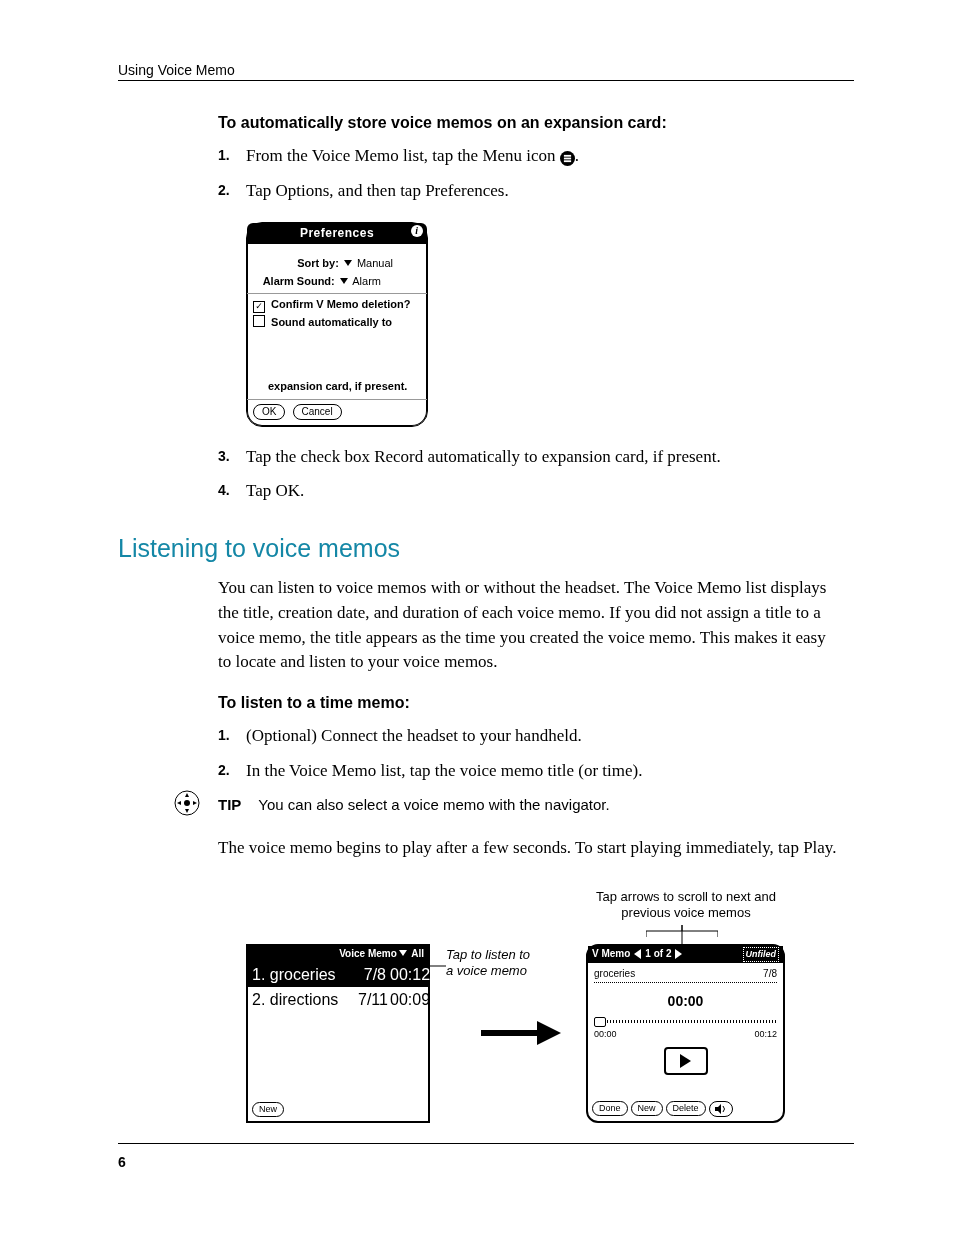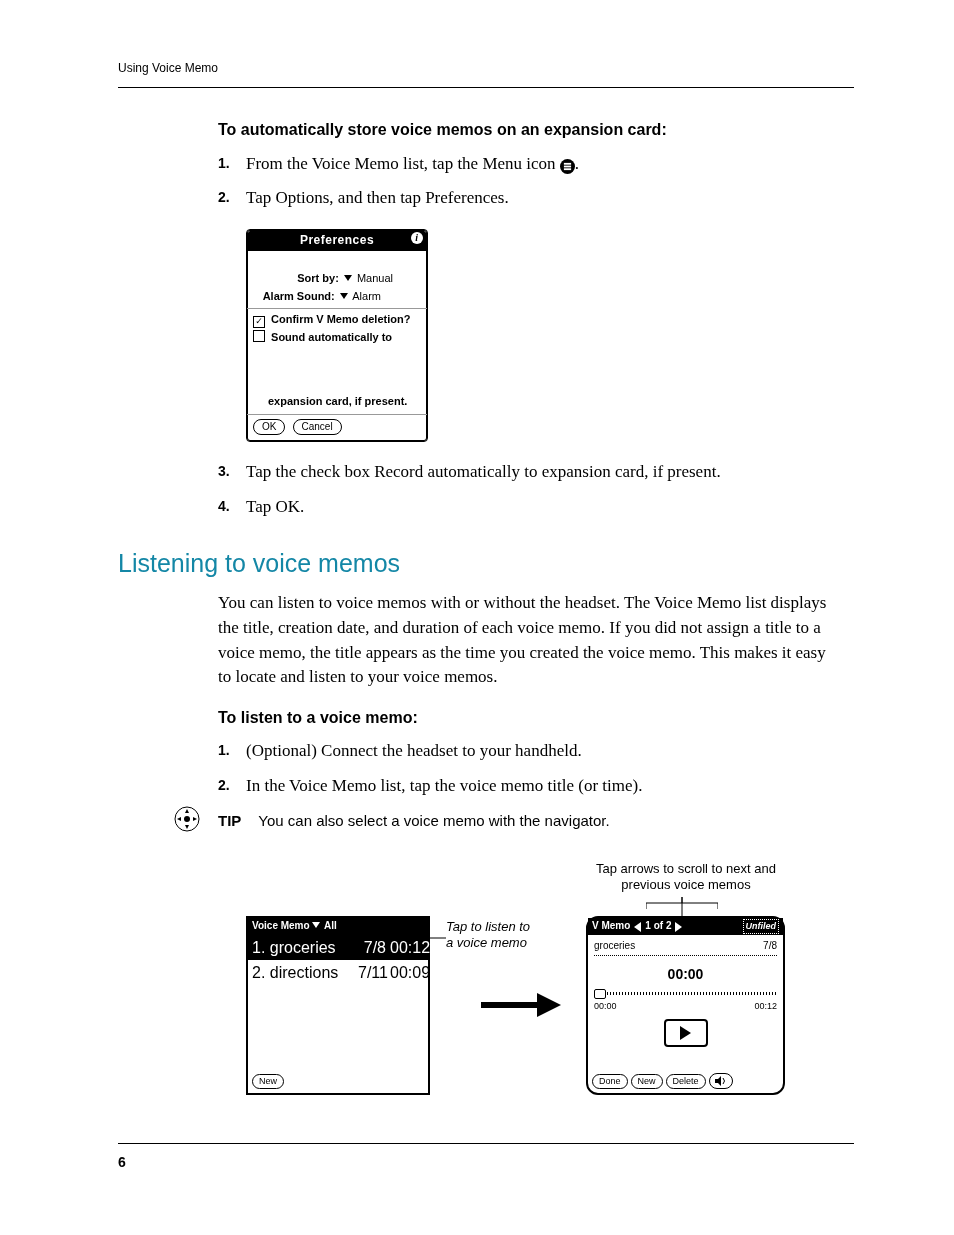--- a/index.html
+++ b/index.html
@@ -1,19 +1,19 @@
 <!DOCTYPE html>
 <html><head>
 <meta charset="utf-8">
 <style>
   html,body{margin:0;padding:0;background:#fff;color:#000;}
   body{font-family:"Palatino Linotype","Book Antiqua",Palatino,Georgia,serif;
        width:954px;height:1235px;position:relative;font-size:17px;line-height:1.45;}
   .page{padding:60px 100px 0 118px;}
-  .running-head{font-size:12px;font-family:Helvetica,Arial,sans-serif;color:#000;margin-bottom:10px;}
+  .running-head{font-size:14px;font-family:Helvetica,Arial,sans-serif;color:#000;margin-bottom:0;}
   .rule{border:none;border-top:1px solid #000;margin:0 0 30px;width:736px;}
   .indent{margin-left:100px;width:620px;}
   .subhead{font-family:"Arial Narrow","Helvetica Condensed",Arial,sans-serif;
            font-weight:bold;font-size:16px;letter-spacing:0;margin:0 0 10px;}
   ol.steps{margin:0 0 18px;padding:0;list-style:none;}
   ol.steps>li{position:relative;padding-left:28px;margin-bottom:10px;}
   ol.steps>li .num{position:absolute;left:0;top:1px;font-family:Helvetica,Arial,sans-serif;
         font-weight:bold;font-size:14px;}
   .menu-icon{display:inline-flex;width:15px;height:15px;border-radius:50%;
      background:#000;color:#fff;align-items:center;justify-content:center;
@@ -23,49 +23,49 @@
   .h2{font-family:"Arial Narrow","Helvetica Condensed",Arial,sans-serif;
       color:#1487a6;font-size:25px;font-weight:normal;margin:26px 0 10px;}
   .para{margin:0 0 16px;}
 
   .tip-row{position:relative;margin-left:100px;width:620px;margin-top:6px;margin-bottom:18px;}
   .tip-icon{position:absolute;left:-45px;top:-4px;}
   .tip-label{font-family:Helvetica,Arial,sans-serif;font-weight:bold;font-size:15px;}
   .tip-text{font-family:Helvetica,Arial,sans-serif;font-size:15px;}
 
   
-  .pref-dlg{width:180px;border:1px solid #000;border-radius:4px;
+  .pref-dlg{width:180px;border:1px solid #000;border-radius:16px;
      margin:8px 0 18px 28px;font-family:Helvetica,Arial,sans-serif;font-size:11px;
      background:#fff;box-shadow:0 0 0 1px #000 inset;}
   .pref-title{background:#000;color:#fff;font-weight:bold;text-align:center;
      padding:2px 4px;position:relative;font-family:"Arial Narrow",Arial,sans-serif;
      letter-spacing:.5px;font-size:12px;border-top-left-radius:6px;border-top-right-radius:6px;}
   .pref-title .info{position:absolute;right:4px;top:2px;width:12px;height:12px;
      background:#fff;border-radius:50%;color:#000;font-family:Georgia,serif;
      font-weight:bold;font-size:10px;display:flex;align-items:center;justify-content:center;
      font-style:italic;}
-  .pref-body{padding:20px 6px 2px;}
+  .pref-body{padding:12px 6px 2px;}
   .pref-row{margin-bottom:2px;white-space:nowrap;}
   .pref-row b{font-weight:bold;font-size:11px;}
   .tri{display:inline-block;width:0;height:0;border-left:4px solid transparent;
      border-right:4px solid transparent;border-top:6px solid #000;vertical-align:1px;margin:0 2px;}
   .chk{display:inline-flex;width:10px;height:10px;border:1px solid #000;
      align-items:center;justify-content:center;vertical-align:-1px;margin-right:3px;font-size:9px;}
   .pref-sep{border-top:1px solid #999;margin:3px -6px;}
   .pref-btns{padding:4px 6px 6px;}
   .pill{display:inline-block;border:1px solid #000;border-radius:10px;
      padding:0 8px;font-size:10px;line-height:14px;margin-right:4px;}
 
   
   .figwrap{margin-left:128px;margin-top:28px;position:relative;height:240px;
       font-family:Helvetica,Arial,sans-serif;}
   .palm{position:absolute;border:2px solid #000;background:#fff;font-size:10px;}
   .palm-list{left:0;top:55px;width:180px;height:175px;}
   .palm-head{background:#000;color:#fff;font-weight:bold;padding:1px 4px;
-      display:flex;justify-content:flex-start;align-items:center;font-size:10px;}
+      display:flex;justify-content:flex-end;align-items:center;font-size:10px;}
   .palm-head .dd{color:#fff;}
   .palm-head .dd .tri{border-top-color:#fff;}
   .lrow{display:flex;padding:1px 4px;gap:4px;font-size:16px;}
   .lrow.sel{background:#000;color:#fff;}
   .lcol1{flex:1;}
   .lcol2{width:28px;text-align:right;}
   .lcol3{width:34px;text-align:right;}
   .palm-list .new{position:absolute;left:4px;bottom:4px;}
   .pill-sm{display:inline-block;border:1px solid #000;border-radius:10px;
      padding:0 6px;font-size:9px;line-height:13px;}
@@ -179,21 +179,21 @@
         <span>Tap OK.</span>
       </li>
     </ol>
   </div>
 
   <div class="h2">Listening to voice memos</div>
 
   <div class="indent">
     <p class="para">You can listen to voice memos with or without the headset. The Voice Memo list displays the title, creation date, and duration of each voice memo. If you did not assign a title to a voice memo, the title appears as the time you created the voice memo. This makes it easy to locate and listen to your voice memos.</p>
 
-    <p class="subhead">To listen to a voice memo:</p>
+    <p class="subhead">To listen to a time memo:</p>
     <ol class="steps" style="margin-bottom:10px;">
       <li>
         <span class="num">1.</span>
         <span>(Optional) Connect the headset to your handheld.</span>
       </li>
       <li>
         <span class="num">2.</span>
         <span>In the Voice Memo list, tap the voice memo title (or time).</span>
       </li>
     </ol>
@@ -208,20 +208,23 @@
         <polygon points="14,24 12,20 16,20" fill="#000"></polygon>
         <polygon points="4,14 8,12 8,16" fill="#000"></polygon>
         <polygon points="24,14 20,12 20,16" fill="#000"></polygon>
       </svg>
     </span>
     <span class="tip-label">TIP</span>
     <span>&nbsp;&nbsp;</span>
     <span class="tip-text">You can also select a voice memo with the navigator.</span>
   </div>
 
+  <div class="indent">
+    <p class="para">The voice memo begins to play after a few seconds. To start playing immediately, tap Play.</p>
+  </div>
 
   <div class="figwrap">
 
     <div class="cap" style="left:340px;top:0;width:200px;text-align:center;">Tap arrows to scroll to next and previous voice memos</div>
     <div class="arrow" style="left:435px;top:36px;">
       <svg width="2" height="20">
           <line x1="1" y1="0" x2="1" y2="20" stroke="#000"></line>
         </svg>
     </div>
     <div class="arrow" style="left:400px;top:36px;">

